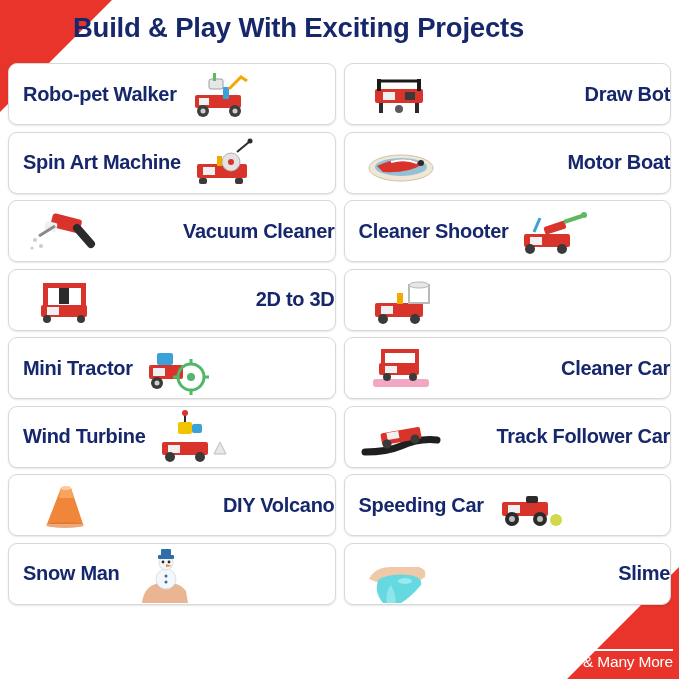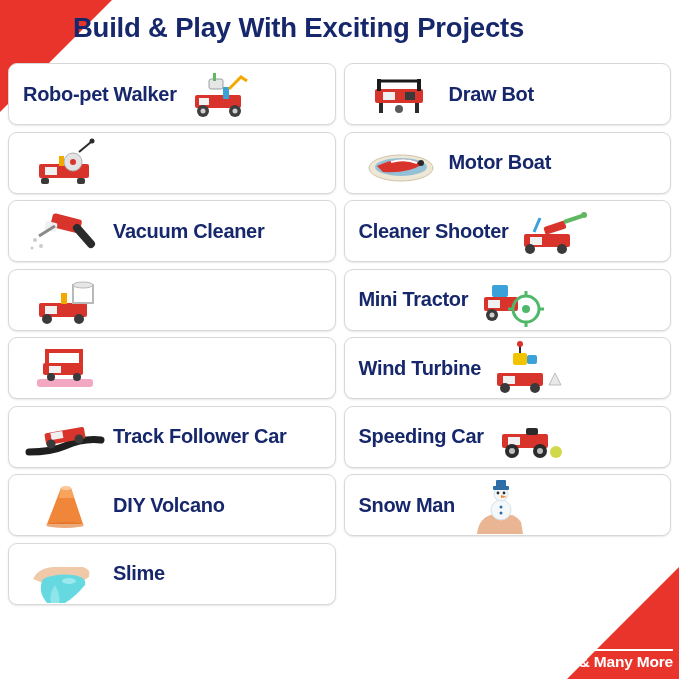--- a/index.html
+++ b/index.html
@@ -59,21 +59,21 @@
     height: 62px;
     background: #ffffff;
     border: 1.5px solid #d8d8d8;
     border-radius: 9px;
     box-shadow: 0 1px 2px rgba(0,0,0,0.10);
     display: flex;
     align-items: center;
     overflow: visible;
   }
   .card.left { justify-content: flex-start; padding-left: 14px; }
-  .card.right { justify-content: flex-start; padding-left: 16px; }
+  .card.right { justify-content: space-between; padding-left: 16px; }
   .label {
     font-size: 20px;
     font-weight: bold;
     color: #16276b;
     white-space: nowrap;
     letter-spacing: -0.3px;
   }
   .card.left .label { order: 1; }
   .card.left .thumb { order: 2; margin-left: 6px; }
   .card.right .thumb { order: 1; margin-right: 8px; }
@@ -85,21 +85,21 @@
     overflow: visible;
   }
   .thumb svg { display: block; width: 100%; height: 100%; overflow: visible; }
   
   .footer-tag {
     position: absolute;
     right: 6px; bottom: 8px;
     z-index: 9;
     color: #ffffff;
     font-size: 15.5px;
-    font-weight: bold;
+    font-weight: normal;
     letter-spacing: -0.2px;
     white-space: nowrap;
   }
   .footer-rule {
     position: absolute;
     right: 6px; bottom: 28px;
     width: 152px; height: 2px;
     background: #ffffff;
     z-index: 9;
   }
@@ -146,20 +146,21 @@
           <path d="M18 16 H58" stroke="#1a1a1a" stroke-width="3"></path>
           <rect x="18" y="38" width="4" height="10" fill="#2b2b2b"></rect>
           <rect x="54" y="38" width="4" height="10" fill="#2b2b2b"></rect>
           <circle cx="38" cy="44" r="4" fill="#5b5b5b"></circle>
         </svg>
       </span>
       <span class="label">Draw Bot</span>
     </div>
 
     <div class="card left">
+      <span class="label">Spin Art Machine</span>
       <span class="thumb">
         <svg viewBox="0 0 80 58">
           <rect x="10" y="30" width="50" height="14" rx="2" fill="#d9342b"></rect>
           <rect x="16" y="33" width="12" height="8" fill="#f0f0f0"></rect>
           <circle cx="44" cy="28" r="9" fill="#e3e3e3" stroke="#b0b0b0"></circle>
           <circle cx="44" cy="28" r="3" fill="#d9342b"></circle>
           <path d="M50 18 L62 8" stroke="#2b2b2b" stroke-width="2"></path>
           <circle cx="63" cy="7" r="2.5" fill="#2b2b2b"></circle>
           <rect x="12" y="44" width="8" height="6" rx="2" fill="#3a3a3a"></rect>
           <rect x="48" y="44" width="8" height="6" rx="2" fill="#3a3a3a"></rect>
@@ -203,20 +204,35 @@
           <rect x="16" y="35" width="12" height="8" fill="#f0f0f0"></rect>
           <rect x="30" y="22" width="22" height="8" rx="2" fill="#d9342b" transform="rotate(-18 40 26)"></rect>
           <path d="M50 20 L68 14" stroke="#5fb85f" stroke-width="4"></path>
           <circle cx="70" cy="13" r="3" fill="#5fb85f"></circle>
           <path d="M20 30 L26 16" stroke="#3aa2d8" stroke-width="3"></path>
           <circle cx="16" cy="47" r="5" fill="#3a3a3a"></circle>
           <circle cx="48" cy="47" r="5" fill="#3a3a3a"></circle>
         </svg>
       </span>
     </div>
+    <div class="card right">
+      <span class="thumb">
+        <svg viewBox="0 0 80 58">
+          <rect x="16" y="34" width="46" height="12" rx="2" fill="#d9342b"></rect>
+          <rect x="22" y="36" width="12" height="8" fill="#f0f0f0"></rect>
+          <rect x="18" y="14" width="5" height="22" fill="#d9342b"></rect>
+          <rect x="56" y="14" width="5" height="22" fill="#d9342b"></rect>
+          <rect x="18" y="12" width="43" height="5" fill="#d9342b"></rect>
+          <rect x="34" y="17" width="10" height="16" fill="#2b2b2b"></rect>
+          <circle cx="22" cy="48" r="4" fill="#3a3a3a"></circle>
+          <circle cx="56" cy="48" r="4" fill="#3a3a3a"></circle>
+        </svg>
+      </span>
+      <span class="label">2D to 3D</span>
+    </div>
 
     <div class="card left">
       <span class="thumb">
         <svg viewBox="0 0 80 58">
           <rect x="10" y="32" width="48" height="14" rx="2" fill="#d9342b"></rect>
           <rect x="16" y="35" width="12" height="8" fill="#f0f0f0"></rect>
           <path d="M44 32 L44 14 L64 14 L64 32 Z" fill="#ffffff" stroke="#b9b9b9" stroke-width="2"></path>
           <ellipse cx="54" cy="14" rx="10" ry="3" fill="#e6e6e6" stroke="#b9b9b9"></ellipse>
           <rect x="32" y="22" width="6" height="11" fill="#f2a900"></rect>
           <circle cx="18" cy="48" r="5" fill="#3a3a3a"></circle>
@@ -246,20 +262,21 @@
           <rect x="12" y="40" width="56" height="8" rx="3" fill="#f2a7c3"></rect>
           <rect x="18" y="24" width="40" height="12" rx="2" fill="#d9342b"></rect>
           <rect x="24" y="27" width="12" height="7" fill="#f0f0f0"></rect>
           <rect x="20" y="12" width="4" height="13" fill="#d9342b"></rect>
           <rect x="54" y="12" width="4" height="13" fill="#d9342b"></rect>
           <rect x="20" y="10" width="38" height="4" fill="#d9342b"></rect>
           <circle cx="26" cy="38" r="4" fill="#3a3a3a"></circle>
           <circle cx="52" cy="38" r="4" fill="#3a3a3a"></circle>
         </svg>
       </span>
+      <span class="label">Cleaner Car</span>
     </div>
 
     <div class="card left">
       <span class="label">Wind Turbine</span>
       <span class="thumb">
         <svg viewBox="0 0 80 58">
           <rect x="10" y="34" width="46" height="13" rx="2" fill="#d9342b"></rect>
           <rect x="16" y="37" width="12" height="8" fill="#f0f0f0"></rect>
           <rect x="26" y="14" width="14" height="12" rx="2" fill="#f2c400"></rect>
           <rect x="40" y="16" width="10" height="9" rx="2" fill="#3aa2d8"></rect>
@@ -277,45 +294,45 @@
           <path d="M4 44 Q26 44 40 38 Q58 30 76 32" stroke="#1f1f1f" stroke-width="7" fill="none" stroke-linecap="round"></path>
           <rect x="20" y="22" width="40" height="12" rx="2" fill="#d9342b" transform="rotate(-10 40 28)"></rect>
           <rect x="26" y="24" width="12" height="7" fill="#f0f0f0" transform="rotate(-10 32 28)"></rect>
           <circle cx="26" cy="36" r="4.5" fill="#3a3a3a"></circle>
           <circle cx="54" cy="31" r="4.5" fill="#3a3a3a"></circle>
         </svg>
       </span>
       <span class="label">Track Follower Car</span>
     </div>
 
+    <div class="card right">
+      <span class="thumb">
+        <svg viewBox="0 0 80 58">
+          <path d="M22 48 L36 12 L46 12 L58 48 Z" fill="#f0863a"></path>
+          <path d="M36 12 L46 12 L49 22 L34 22 Z" fill="#f8a45c"></path>
+          <ellipse cx="41" cy="12" rx="5" ry="2" fill="#ffc89a"></ellipse>
+          <ellipse cx="40" cy="49" rx="19" ry="3" fill="#e06f25" opacity="0.6"></ellipse>
+        </svg>
+      </span>
+      <span class="label">DIY Volcano</span>
+    </div>
     <div class="card left">
       <span class="label">Speeding Car</span>
       <span class="thumb">
         <svg viewBox="0 0 80 58">
           <rect x="12" y="26" width="46" height="14" rx="2" fill="#d9342b"></rect>
           <rect x="18" y="29" width="12" height="8" fill="#f0f0f0"></rect>
           <rect x="36" y="20" width="12" height="7" rx="2" fill="#2b2b2b"></rect>
           <circle cx="22" cy="43" r="7" fill="#2b2b2b"></circle>
             <circle cx="22" cy="43" r="3" fill="#bdbdbd"></circle>
           <circle cx="50" cy="43" r="7" fill="#2b2b2b"></circle>
             <circle cx="50" cy="43" r="3" fill="#bdbdbd"></circle>
           <circle cx="66" cy="44" r="6" fill="#d1d94a"></circle>
         </svg>
       </span>
-    </div>
-    <div class="card right">
-      <span class="thumb">
-        <svg viewBox="0 0 80 58">
-          <path d="M22 48 L36 12 L46 12 L58 48 Z" fill="#f0863a"></path>
-          <path d="M36 12 L46 12 L49 22 L34 22 Z" fill="#f8a45c"></path>
-          <ellipse cx="41" cy="12" rx="5" ry="2" fill="#ffc89a"></ellipse>
-          <ellipse cx="40" cy="49" rx="19" ry="3" fill="#e06f25" opacity="0.6"></ellipse>
-        </svg>
-      </span>
-      <span class="label">DIY Volcano</span>
     </div>
 
     <div class="card left">
       <span class="label">Snow Man</span>
       <span class="thumb">
         <svg viewBox="0 0 80 58">
           <path d="M16 58 Q18 40 34 38 Q54 36 60 46 L62 58 Z" fill="#eab592"></path>
           <circle cx="40" cy="34" r="10" fill="#f5f8fa" stroke="#d6e2ea"></circle>
           <circle cx="40" cy="18" r="7" fill="#f5f8fa" stroke="#d6e2ea"></circle>
           <rect x="32" y="10" width="16" height="4" rx="1" fill="#2f6fa8"></rect>

